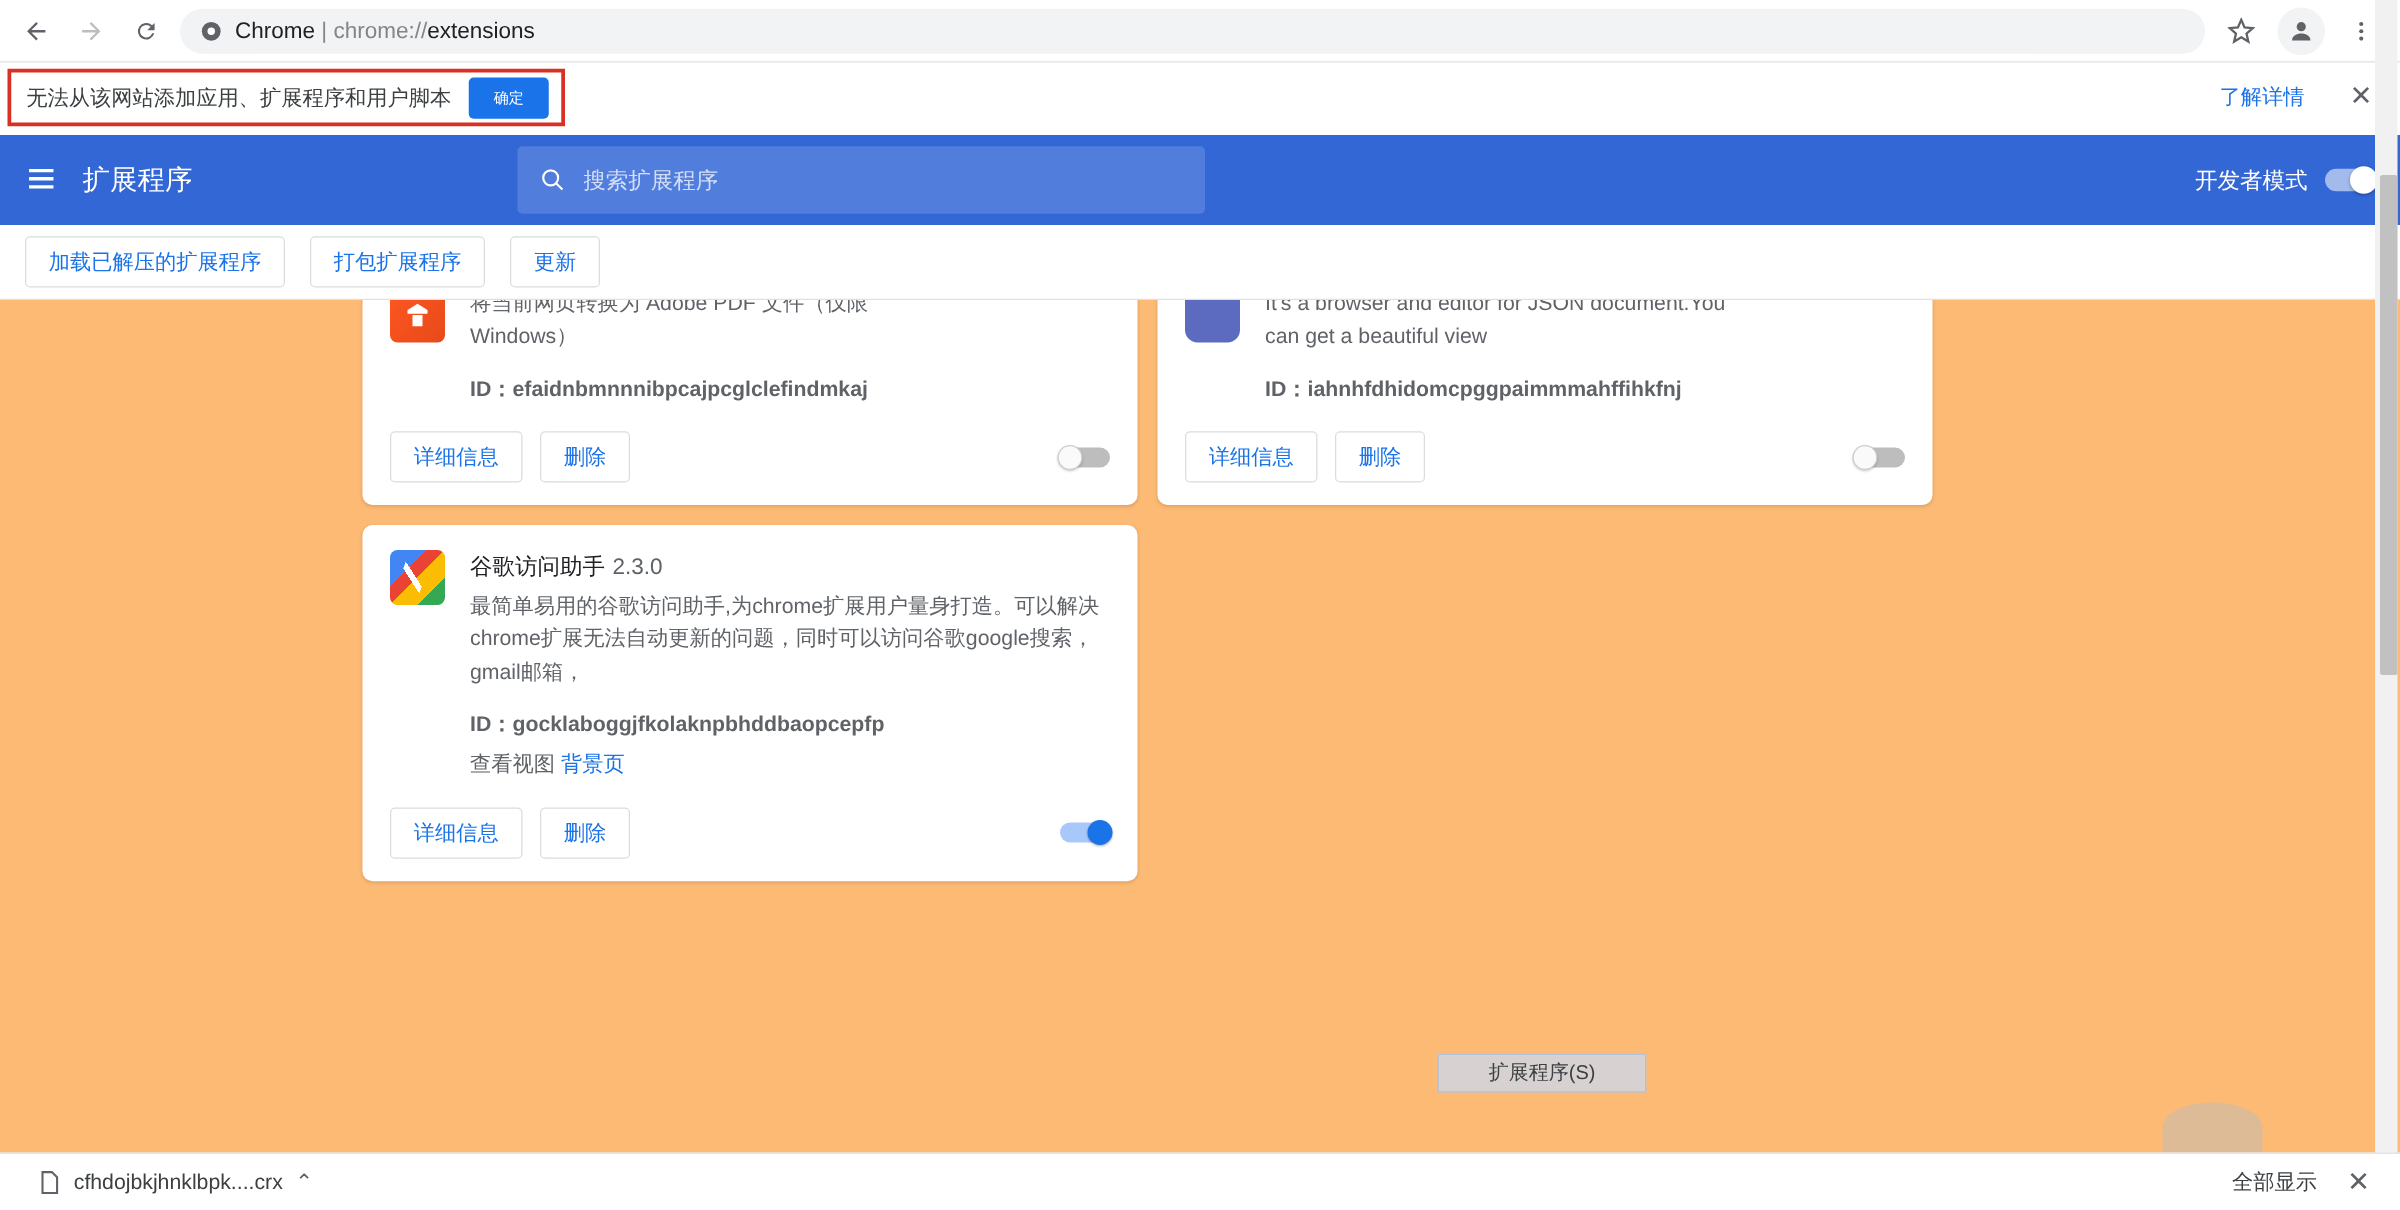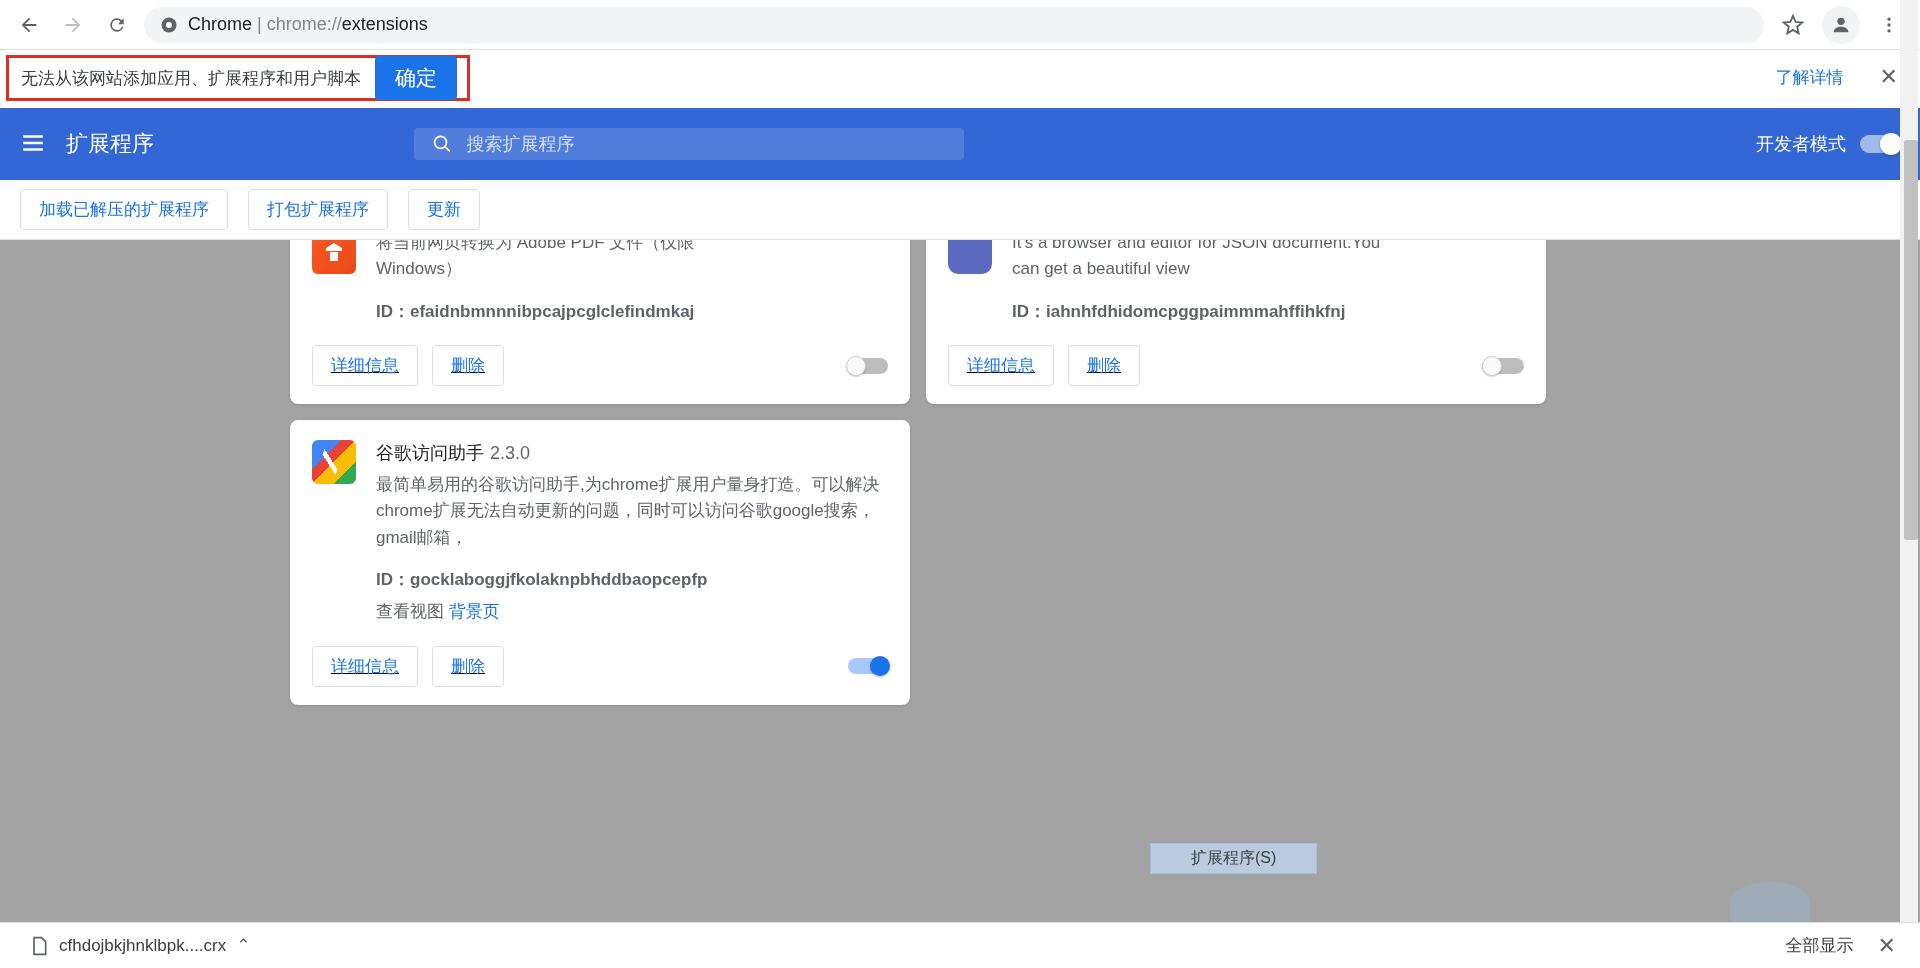--- a/index.html
+++ b/index.html
@@ -11,60 +11,60 @@
 .nav-btn.disabled { color:#bdbdbd; }
 .url-bar { flex:1; height:36px; background:#f1f3f4; border-radius:18px; display:flex; align-items:center; padding:0 16px; gap:10px; color:#5f6368; font-size:18px; }
 .url-bar .url-text { color:#202124; }
 .url-bar .url-text .gray { color:#80868b; }
 .star-icon, .user-icon, .menu-icon { width:38px; height:38px; display:flex; align-items:center; justify-content:center; color:#5f6368; cursor:pointer; border-radius:50%; }
 .user-icon { background:#f1f3f4; }
 
 
 .info-bar-wrap { border:3px solid #d93025; display:inline-flex; align-items:center; position:absolute; left:6px; top:55px; height:46px; padding:0 10px 0 12px; }
 .info-bar { display:flex; align-items:center; gap:14px; font-size:17px; color:#3c4043; }
-.info-btn { background:#1a73e8; color:#fff; border:none; padding:8px 20px; border-radius:4px; font-size:21px; cursor:pointer; }
+.info-btn { background:#1a73e8; color:#fff; border:none; padding:8px 20px; border-radius:4px; font-size:12px; cursor:pointer; }
 .info-right { position:absolute; right:14px; top:60px; display:flex; align-items:center; gap:28px; }
 .info-link { color:#1a73e8; font-size:17px; cursor:pointer; }
 .close-x { font-size:22px; color:#5f6368; cursor:pointer; padding:4px 8px; }
 
 
 .ext-header { position:absolute; top:108px; left:0; right:0; height:72px; background:#3367d6; display:flex; align-items:center; padding:0 20px; color:#fff; }
 .menu-burger { width:28px; height:28px; margin-right:18px; cursor:pointer; }
 .ext-title { font-size:22px; font-weight:400; }
-.search-wrap { margin-left:260px; display:flex; align-items:center; background:rgba(255,255,255,0.15); height:32px; border-radius:4px; padding:0 18px; gap:14px; width:550px; }
+.search-wrap { margin-left:260px; display:flex; align-items:center; background:rgba(255,255,255,0.15); height:54px; border-radius:4px; padding:0 18px; gap:14px; width:550px; }
 .search-wrap input { background:transparent; border:none; outline:none; color:#fff; font-size:18px; width:100%; }
 .search-wrap input::placeholder { color:rgba(255,255,255,0.75); }
 .dev-mode { margin-left:auto; display:flex; align-items:center; gap:14px; font-size:18px; }
 .toggle { width:40px; height:18px; background:rgba(255,255,255,0.55); border-radius:10px; position:relative; cursor:pointer; }
 .toggle .knob { width:22px; height:22px; background:#fff; border-radius:50%; position:absolute; top:-2px; right:-2px; box-shadow:0 1px 3px rgba(0,0,0,0.3); }
 
 
 .action-bar { position:absolute; top:180px; left:0; right:0; height:60px; background:#fff; display:flex; align-items:center; padding:0 20px; gap:20px; border-bottom:1px solid #e0e0e0; }
 .outline-btn { border:1px solid #dadce0; background:#fff; color:#1a73e8; padding:8px 18px; border-radius:4px; font-size:17px; cursor:pointer; }
 
 
-.content { position:absolute; top:240px; left:0; right:0; bottom:44px; background:#a3a3a3; overflow:hidden; }
+.content { position:absolute; top:240px; left:0; right:0; bottom:44px; background:#fdba74; overflow:hidden; }
 .scroll-track { position:absolute; right:2px; top:-232px; width:18px; bottom:0; background:#f1f1f1; }
 .scroll-thumb { position:absolute; right:2px; top:140px; width:14px; height:400px; background:#c1c1c1; border-radius:2px; }
 .cards-row { display:flex; gap:16px; padding:0 0 0 290px; }
 .card { width:620px; background:#fff; border-radius:8px; box-shadow:0 1px 3px rgba(0,0,0,0.12); padding:20px 22px 18px; position:relative; }
 .card.cut { margin-top:-30px; }
 .card-head { display:flex; gap:20px; }
 .ext-icon { width:44px; height:44px; flex-shrink:0; border-radius:6px; }
 .ext-icon.orange { background:linear-gradient(135deg,#ff5722,#e64a19); display:flex; align-items:center; justify-content:center; color:#fff; font-size:20px; }
 .ext-icon.blue { background:#5c6bc0; border-radius:10px; }
 .ext-icon.rainbow { background:linear-gradient(135deg,#4285f4 0%,#4285f4 33%,#ea4335 33%,#ea4335 50%,#fbbc04 50%,#fbbc04 75%,#34a853 75%); position:relative; }
 .ext-icon.rainbow::after { content:""; position:absolute; left:8px; top:4px; width:20px; height:36px; background:linear-gradient(45deg,transparent 45%,#fff 45%,#fff 55%,transparent 55%); transform:skewX(-20deg); }
 .card-body { flex:1; color:#5f6368; font-size:17px; line-height:1.55; }
 .card-title { color:#202124; font-size:18px; margin-bottom:4px; }
 .card-title .ver { color:#5f6368; font-weight:400; margin-left:6px; }
 .id-row { margin-top:16px; color:#5f6368; font-size:17px;font-weight:bold; }
 .view-row { margin-top:6px; font-size:17px; }
 .view-link { color:#1a73e8; cursor:pointer; }
-.card-foot { display:flex; align-items:center; gap:14px; margin-top:20px;text-decoration:underline; }
+.card-foot { display:flex; align-items:center; gap:14px; margin-top:20px; }
 .small-toggle { margin-left:auto; width:40px; height:16px; border-radius:10px; position:relative; cursor:pointer; }
 .small-toggle.off { background:#bdbdbd; }
 .small-toggle.off .k { width:20px; height:20px; background:#fafafa; border:1px solid #ccc; border-radius:50%; position:absolute; top:-2px; left:-2px; box-shadow:0 1px 2px rgba(0,0,0,0.2); }
 .small-toggle.on { background:#a8c7fa; }
 .small-toggle.on .k { width:20px; height:20px; background:#1a73e8; border-radius:50%; position:absolute; top:-2px; right:-2px; box-shadow:0 1px 2px rgba(0,0,0,0.3); }
 
 
 .downloads { position:absolute; bottom:0; left:0; right:0; height:46px; background:#fff; border-top:1px solid #dadce0; display:flex; align-items:center; padding:0 16px; }
 .dl-item { display:flex; align-items:center; gap:10px; padding:4px 12px; border:1px solid transparent; border-radius:4px; font-size:17px; color:#3c4043; cursor:pointer; }
 .dl-caret { color:#5f6368; }

